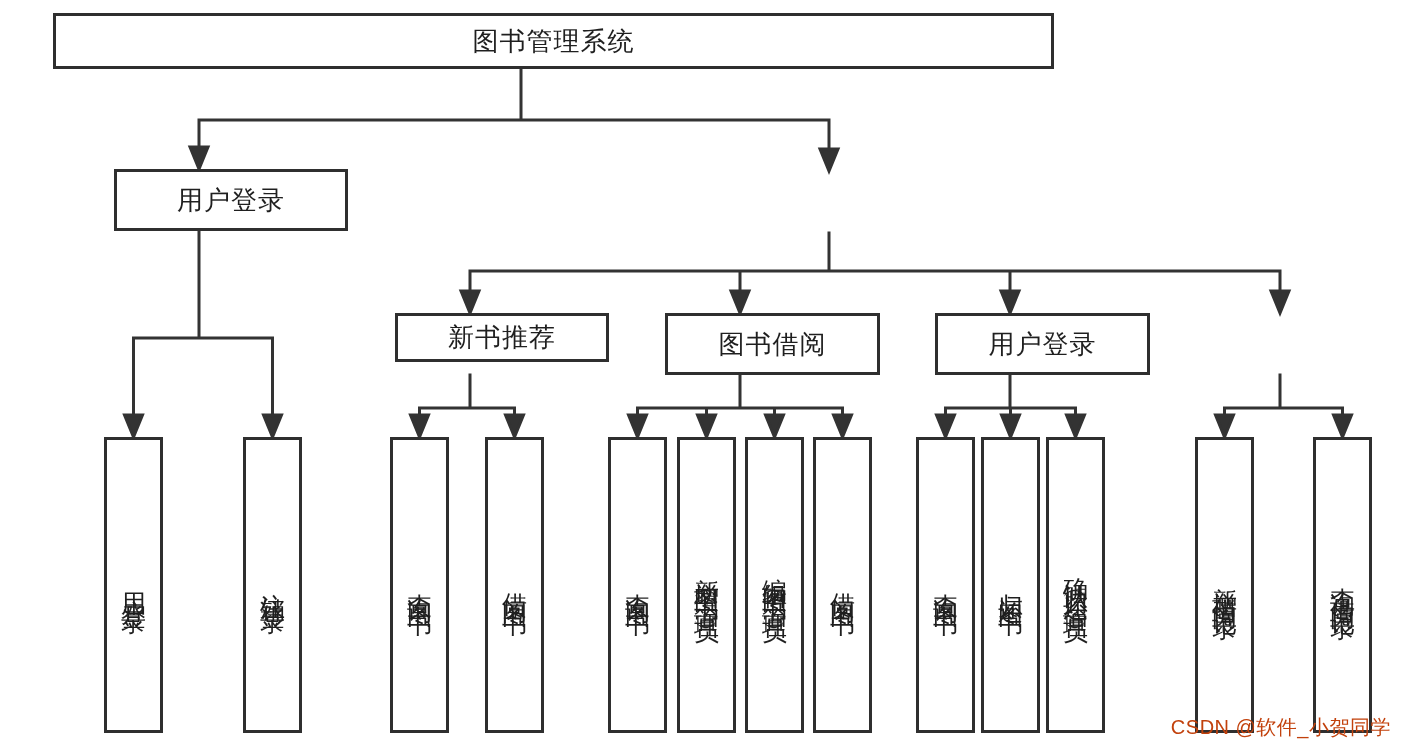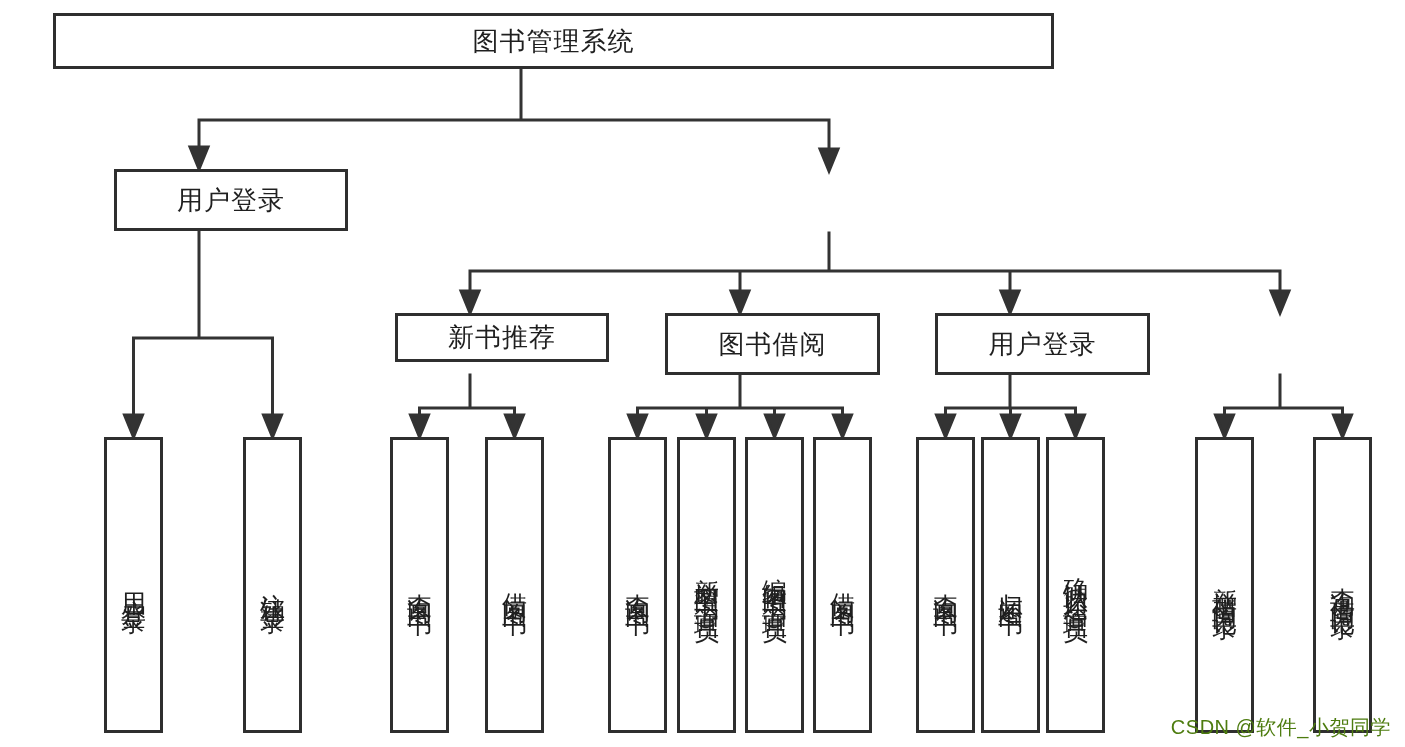--- a/index.html
+++ b/index.html
@@ -45,21 +45,21 @@
     font-size: 25px;
     letter-spacing: 6px;
     line-height: 1;
     white-space: nowrap;
   }
   .watermark {
     position: absolute;
     right: 14px;
     top: 714px;
     font-size: 20px;
-    color: #4d7c0f;
+    color: #c2410c;
     letter-spacing: 0.5px;
     white-space: nowrap;
     z-index: 5;
   }
   svg path.line {
     stroke: #333333;
     stroke-width: 3;
     fill: #333333;
     stroke-linecap: square;
     stroke-linejoin: miter;

